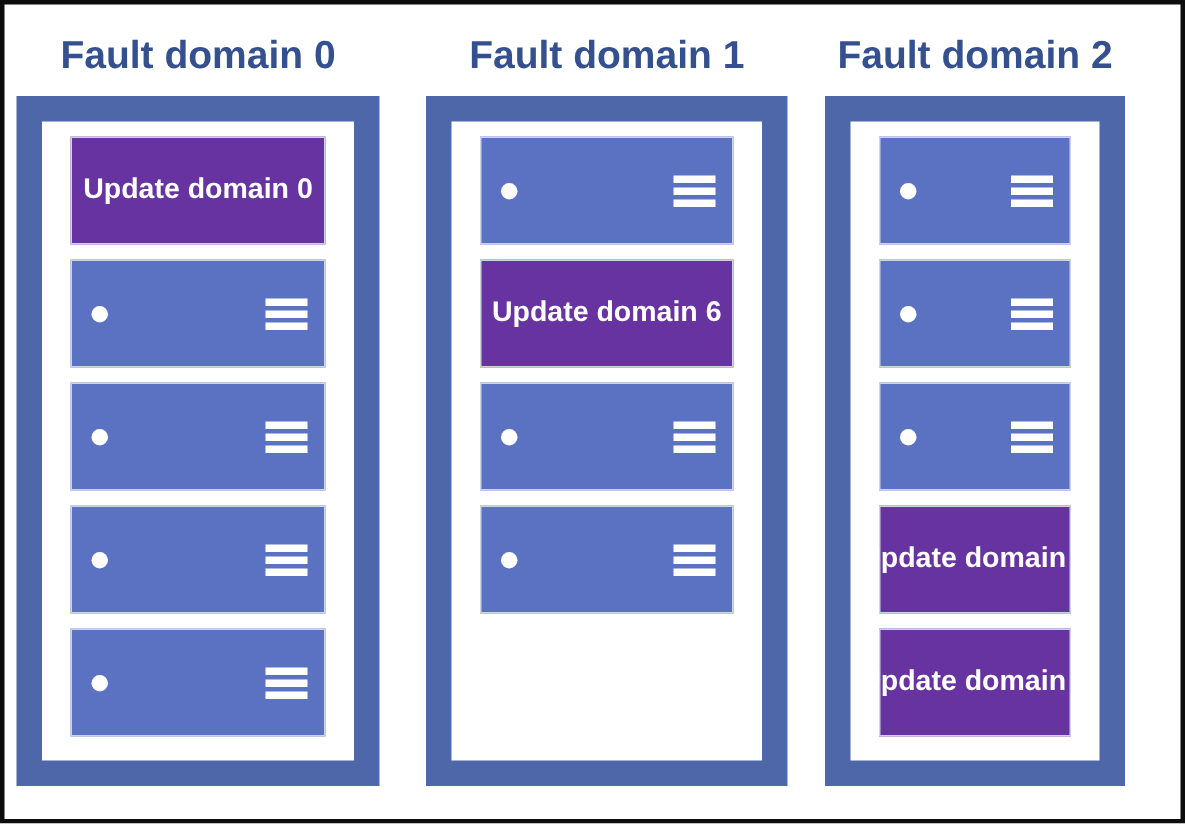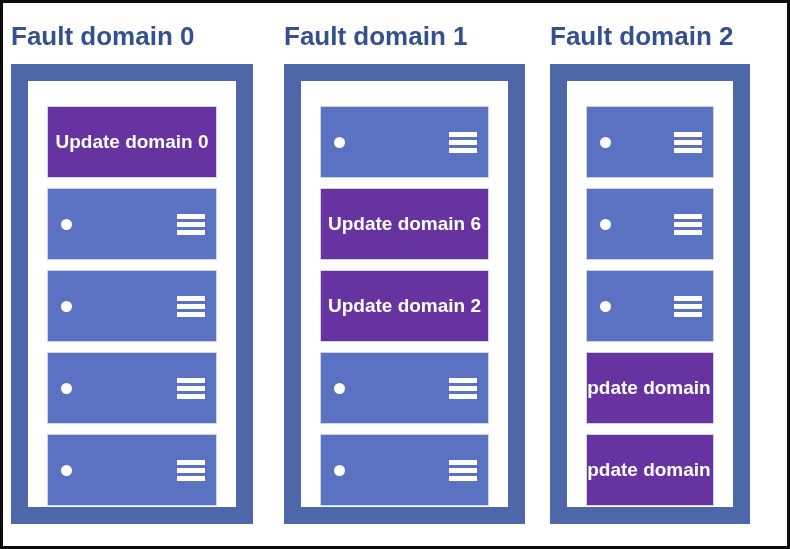--- a/index.html
+++ b/index.html
@@ -19,32 +19,33 @@
   }
   .fd {
     position: absolute;
     top: 16px;
   }
   .fd-0 { left: 8px;   width: 242px; }
   .fd-1 { left: 281px; width: 241px; }
   .fd-2 { left: 547px; width: 200px; }
   .fd-title {
     margin: 0 0 11px 0;
+    text-align: center;
     font-size: 26px;
     line-height: 34px;
     font-weight: 700;
     color: var(--title-text, #35508f);
     white-space: nowrap;
   }
   .rack {
     box-sizing: border-box;
     height: 460px;
     border: 17px solid var(--rack-frame, #4d67a8);
     background: #ffffff;
-    padding: 25px 19px;
+    padding: 10px 19px;
     display: flex;
     flex-direction: column;
     row-gap: 10px;
   }
   .slot {
     box-sizing: border-box;
     flex: 0 0 72px;
     height: 72px;
     border: 1px solid #cfd4e2;
   }
@@ -138,23 +139,20 @@
         <span class="dot"></span>
         <span class="vents">
             <i></i>
             <i></i>
             <i></i>
           </span>
       </div>
       <div class="slot update">
         <span class="update-label">Update domain 6</span>
       </div>
-      <div class="slot update">
-        <span class="update-label">Update domain 2</span>
-      </div>
       <div class="slot server">
         <span class="dot"></span>
         <span class="vents">
             <i></i>
             <i></i>
             <i></i>
           </span>
       </div>
       <div class="slot server">
         <span class="dot"></span>

